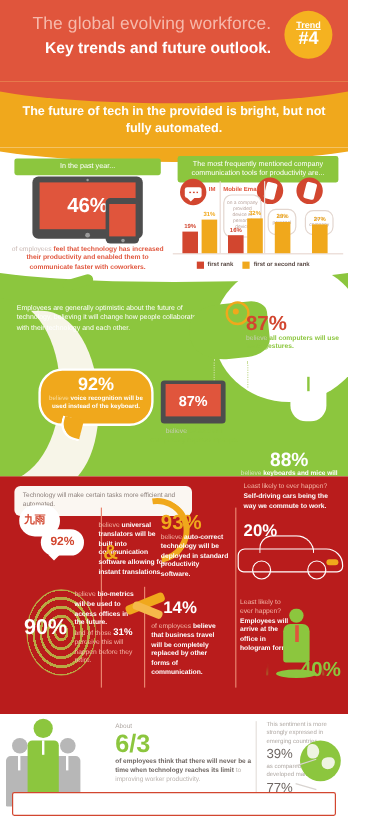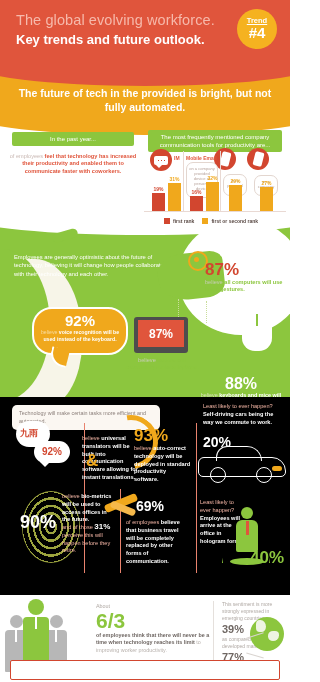--- a/index.html
+++ b/index.html
@@ -1,21 +1,21 @@
 <!DOCTYPE html>
 <html><head>
 <meta charset="utf-8">
 <style>
   html,body{margin:0;padding:0;background:#ffffff;}
   body{width:290px;height:682px;font-family:"Liberation Sans",sans-serif;overflow:hidden;}
   .page{position:relative;width:290px;height:682px;background:#fff;}
 
   
   .header{position:relative;height:68px;background:#e0553c;overflow:hidden;}
-  .header-title{position:absolute;left:16px;top:12px;width:210px;}
+  .header-title{position:absolute;left:16px;top:12px;width:210px;text-align:right;}
   .h-line1{font-size:14.5px;color:#f6b9ab;letter-spacing:.1px;line-height:17px;}
   .h-line2{font-size:13px;color:#ffffff;font-weight:bold;line-height:17px;margin-top:2px;}
   .trend-badge{position:absolute;right:13px;top:9px;width:40px;height:40px;border-radius:50%;
     background:#f5b220;color:#fff;text-align:center;}
   .trend-label{font-size:7.5px;font-weight:bold;padding-top:8px;line-height:8px;text-decoration:underline;}
   .trend-num{font-size:15px;font-weight:bold;line-height:15px;}
 
   
   .subhead{position:relative;height:55px;background:#f0a81c;overflow:hidden;}
   .subhead::before{content:"";position:absolute;left:-30px;top:-26px;width:350px;height:44px;
@@ -130,21 +130,21 @@
   .cord{position:absolute;right:14px;top:66px;width:14px;height:22px;border:1.5px solid #fff;
     border-left:0;border-bottom:0;border-radius:0 10px 0 0;}
   .stat88{position:absolute;right:6px;top:118px;width:86px;text-align:center;margin-top:32px;}
   .stat88 .num{font-size:16px;font-weight:bold;color:#fff;line-height:17px;}
   .stat88 .cap{font-size:5.4px;line-height:7.2px;font-weight:bold;color:#fff;}
   .stat88 .cap .muted{color:#d6e3b8;font-weight:normal;}
 
   .dashline{position:absolute;border-left:1px dotted #c9dd9a;}
 
   
-  .sec3{position:relative;height:198px;background:#000000;overflow:hidden;}
+  .sec3{position:relative;height:198px;background:#b91c1c;overflow:hidden;}
   .tip-box{position:absolute;left:12px;top:8px;width:148px;background:#fbf7f2;border-radius:5px;
     padding:5px 7px;box-sizing:border-box;font-size:5.4px;line-height:7.6px;color:#8b7f7a;}
   .col-div{position:absolute;top:26px;width:1px;height:150px;background:#e9836e;}
 
   .fingerprint{position:absolute;left:22px;top:94px;width:58px;height:72px;border-radius:50%;
     background:
       radial-gradient(ellipse at 50% 50%, transparent 0 4px, #b9c24a 4px 6px, transparent 6px 10px,
       #b9c24a 10px 12px, transparent 12px 16px, #b9c24a 16px 18px, transparent 18px 22px,
       #b9c24a 22px 24px, transparent 24px 28px, #b9c24a 28px 30px, transparent 30px);
     opacity:.85;}
@@ -208,21 +208,21 @@
 
   .third{position:absolute;left:96px;top:8px;width:118px;}
   .third .about{font-size:5.4px;color:#b0a9a4;}
   .third .big{font-size:21px;font-weight:bold;color:#8cc63e;line-height:23px;}
   .third .cap{font-size:5.4px;line-height:7.4px;color:#6f6763;font-weight:bold;}
   .third .cap .muted{color:#b8b1ac;font-weight:normal;}
 
   .vdiv2{position:absolute;left:213px;top:6px;width:1px;height:68px;background:#e5e0dc;}
   .emerge{position:absolute;left:222px;top:6px;width:54px;}
   .emerge .lbl{font-size:5px;line-height:7px;color:#b0a9a4;}
-  .emerge .pct{font-size:11px;font-weight:bold;color:#6f6763;line-height:14px;}
+  .emerge .pct{font-size:11px;font-weight:normal;color:#6f6763;line-height:14px;}
   .globe{position:absolute;right:6px;top:22px;width:34px;height:34px;border-radius:50%;
     background:#8cc63e;}
   .globe .g1{position:absolute;left:6px;top:3px;width:10px;height:12px;background:#eef4e2;border-radius:40% 60% 50% 40%;}
   .globe .g2{position:absolute;left:18px;top:14px;width:11px;height:10px;background:#eef4e2;border-radius:50% 40% 60% 50%;}
   .leader{position:absolute;height:1px;background:#d9d4d0;}
 
   .bottom-box{position:absolute;left:10px;right:10px;bottom:2px;height:18px;border:1.5px solid #d2462f;
     border-radius:2px;background:#fff;}
 </style>
 </head>
@@ -244,20 +244,31 @@
   <div class="subhead">
     <div class="subhead-text">The future of tech in the provided is bright, but not fully automated.</div>
   </div>
 
   <div class="sec1">
 
     <div class="grn-bar gb-left">In the past year...</div>
     <div class="grn-bar gb-right">The most frequently mentioned company communication tools for productivity are...</div>
 
     <div class="col-left">
+      <div class="tablet">
+        <div class="tablet-cam"></div>
+        <div class="tablet-screen">
+          <span>46%</span>
+        </div>
+        <div class="tablet-home"></div>
+        <div class="phone">
+          <div class="phone-screen"></div>
+          <div class="phone-home"></div>
+        </div>
+      </div>
       <div class="cap-left">
         <span class="muted">of employees</span>
         <span>feel that technology has increased their productivity and enabled them to communicate faster with coworkers.</span>
       </div>
     </div>
 
     <div class="col-right">
 
       <div class="bubble-icon bi-1">
         <div class="chat-glyph">
@@ -422,21 +433,21 @@
     <div class="txt-red" style="position:absolute;left:62px;top:126px;width:54px;">
       <span class="muted">and of those</span>
       <span style="font-size:8px;">31%</span>
       <span class="muted">perceive this will happen before they retire.</span>
     </div>
 
     <div class="plane">
       <div class="w1"></div>
       <div class="w2"></div>
     </div>
-    <div class="num-wht" style="position:absolute;left:136px;top:100px;">69%</div>
+    <div class="num-wht" style="position:absolute;left:136px;top:100px;">14%</div>
     <div class="txt-red" style="position:absolute;left:126px;top:122px;width:62px;">
       <span class="muted">of employees</span>
       <span>believe that business travel will be completely replaced by other forms of communication.</span>
     </div>
 
     <div class="txt-red" style="position:absolute;left:200px;top:102px;width:44px;color:#f3b5a5;font-weight:normal;">
       <span>Least likely to ever happen?</span>
       <span style="color:#fff;font-weight:bold;">Employees will arrive at the office in hologram form.</span>
     </div>
     <div class="holo"></div>

